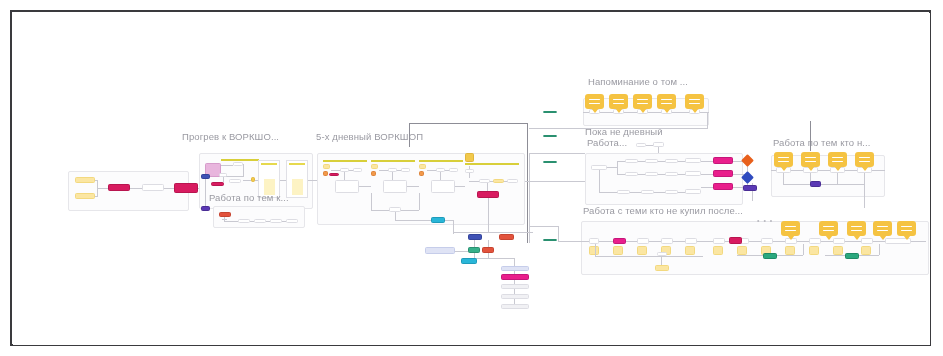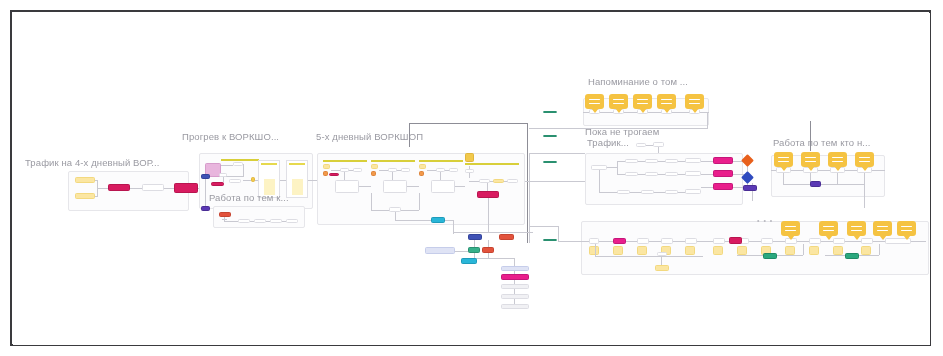--- a/index.html
+++ b/index.html
@@ -68,21 +68,20 @@
   .dots{position:absolute;color:#b9b9c1;font-size:7px;letter-spacing:1px;}
 </style>
 </head>
 <body>
 
 <div class="screen">
  <div class="frame">
   <div class="frame-inner">
    <div class="canvas">
 
-    <div class="group-title" style="left:12px;top:144px;">Трафик на 4-х дневный ВОР...</div>
     <div class="group" style="left:55px;top:158px;width:121px;height:40px;"></div>
     <div class="node n-yellow-lite" style="left:62px;top:164px;width:20px;height:6px;"></div>
     <div class="node n-yellow-lite" style="left:62px;top:180px;width:20px;height:6px;"></div>
     <div class="ln ln-v" style="left:84px;top:167px;height:16px;"></div>
     <div class="ln ln-h" style="left:82px;top:167px;width:3px;"></div>
     <div class="ln ln-h" style="left:82px;top:183px;width:3px;"></div>
     <div class="ln ln-h" style="left:85px;top:175px;width:10px;"></div>
     <div class="node n-crimson" style="left:95px;top:171px;width:22px;height:7px;"></div>
     <div class="ln ln-h" style="left:117px;top:175px;width:12px;"></div>
     <div class="node n-white" style="left:129px;top:171px;width:22px;height:7px;"></div>
@@ -260,25 +259,25 @@
     <div class="bubble" style="left:672px;top:81px;">
             <i></i>
             <i></i>
           </div>
 
     <div class="node n-green-lite" style="left:530px;top:98px;width:14px;height:2px;"></div>
     <div class="node n-green-lite" style="left:530px;top:122px;width:14px;height:2px;"></div>
     <div class="node n-green-lite" style="left:530px;top:148px;width:14px;height:2px;"></div>
     <div class="node n-green-lite" style="left:530px;top:226px;width:14px;height:2px;"></div>
 
-    <div class="group-title" style="left:572px;top:113px;">Пока не трогаем</div>
+    <div class="group-title" style="left:572px;top:113px;">Пока не дневный</div>
     <div class="ln ln-h" style="left:516px;top:115px;width:178px;"></div>
     <div class="ln ln-v" style="left:694px;top:99px;height:17px;"></div>
 
-    <div class="group-title" style="left:574px;top:124px;">Трафик...</div>
+    <div class="group-title" style="left:574px;top:124px;">Работа...</div>
     <div class="node n-white" style="left:623px;top:130px;width:10px;height:4px;"></div>
     <div class="node n-white" style="left:640px;top:129px;width:11px;height:5px;"></div>
     <div class="ln ln-h" style="left:633px;top:132px;width:7px;"></div>
     <div class="ln ln-v" style="left:645px;top:134px;height:6px;"></div>
 
     <div class="group" style="left:572px;top:140px;width:158px;height:52px;"></div>
     <div class="node n-white" style="left:578px;top:152px;width:16px;height:5px;"></div>
     <div class="ln ln-h" style="left:594px;top:154px;width:10px;"></div>
     <div class="ln ln-v" style="left:604px;top:148px;height:13px;"></div>
 
@@ -341,20 +340,21 @@
             <i></i>
           </div>
     <div class="ln ln-v" style="left:770px;top:160px;height:11px;"></div>
     <div class="ln ln-v" style="left:797px;top:160px;height:11px;"></div>
     <div class="ln ln-v" style="left:824px;top:160px;height:11px;"></div>
     <div class="ln ln-v" style="left:851px;top:160px;height:11px;"></div>
     <div class="ln ln-h" style="left:770px;top:171px;width:82px;"></div>
     <div class="node n-purple" style="left:797px;top:168px;width:11px;height:6px;"></div>
     <div class="ln ln-v" style="left:851px;top:171px;height:24px;"></div>
 
+    <div class="group-title" style="left:570px;top:192px;">Работа с теми кто не купил после...</div>
     <div class="group" style="left:568px;top:208px;width:348px;height:54px;"></div>
     <div class="ln ln-h" style="left:545px;top:228px;width:368px;"></div>
 
     <div class="node n-white" style="left:576px;top:225px;width:10px;height:6px;"></div>
     <div class="node n-yellow-lite" style="left:576px;top:233px;width:10px;height:9px;"></div>
     <div class="node n-pink" style="left:600px;top:225px;width:13px;height:6px;"></div>
     <div class="node n-yellow-lite" style="left:600px;top:233px;width:10px;height:9px;"></div>
     <div class="node n-white" style="left:624px;top:225px;width:12px;height:6px;"></div>
     <div class="node n-yellow-lite" style="left:624px;top:233px;width:10px;height:9px;"></div>
     <div class="node n-white" style="left:648px;top:225px;width:12px;height:6px;"></div>

